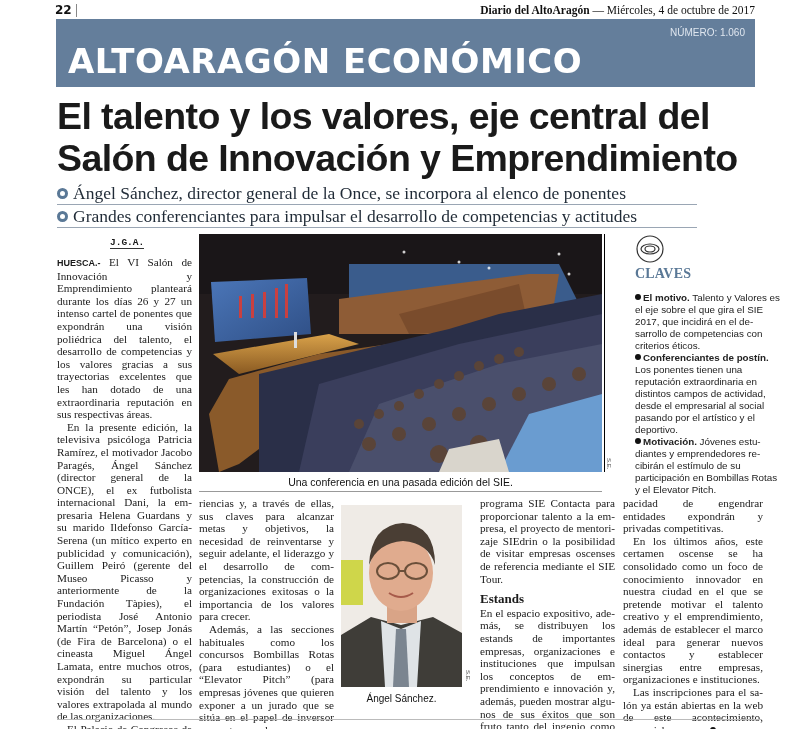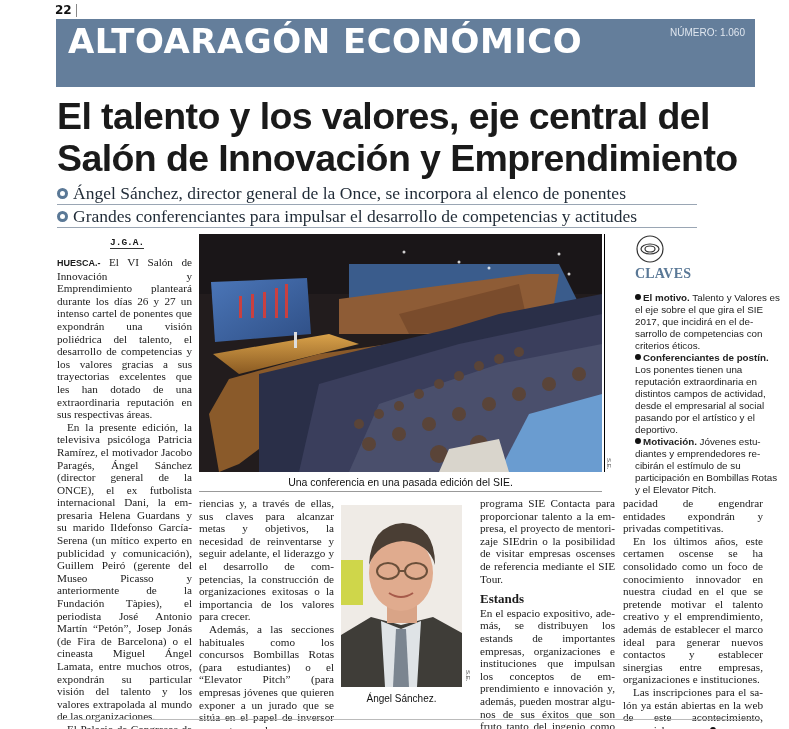--- a/index.html
+++ b/index.html
@@ -5,21 +5,21 @@
   * { box-sizing: border-box; margin: 0; padding: 0; }
   html, body { width: 789px; height: 729px; background: #ffffff; overflow: hidden; }
   body { position: relative; font-family: "Liberation Serif", serif; color: #1a1a1a; }
 
   .topbar { position: absolute; left: 55px; top: 4px; width: 700px; height: 14px; }
   .page-num { position: absolute; left: 0; top: 0; font-family: "DejaVu Sans", sans-serif; font-weight: bold; font-size: 12px; color: #111; padding-right: 4px; border-right: 1px solid #888; line-height: 13px; }
   .masthead-line { position: absolute; right: 0; top: 0; font-size: 11.5px; line-height: 13px; color: #111; }
   .masthead-line b { font-weight: bold; }
 
   .banner { position: absolute; left: 56px; top: 19px; width: 699px; height: 68px; background: #647e9b; }
-  .banner-title { position: absolute; left: 12px; top: 0; font-family: "DejaVu Sans", sans-serif; font-weight: bold; font-size: 34px; color: #ffffff; letter-spacing: 0.5px; line-height: 44px; }
+  .banner-title { position: absolute; left: 12px; top: 20px; font-family: "DejaVu Sans", sans-serif; font-weight: bold; font-size: 34px; color: #ffffff; letter-spacing: 0.5px; line-height: 44px; }
   .banner-number { position: absolute; right: 10px; top: 8px; font-family: "Liberation Sans", sans-serif; font-size: 10px; color: #dfe6ef; }
 
   .headline { position: absolute; left: 57px; top: 95px; width: 720px; font-family: "Liberation Sans", sans-serif; font-weight: bold; font-size: 37.5px; line-height: 42px; color: #1a1a1a; letter-spacing: -0.6px; }
 
   .subheads { position: absolute; left: 57px; top: 183px; width: 640px; }
   .subhead { display: flex; align-items: center; font-family: "Liberation Serif", serif; font-size: 17.5px; line-height: 20px; color: #1f2a36; border-bottom: 1px solid #9aa6b4; padding-bottom: 1px; margin-bottom: 1px; white-space: nowrap; }
   .bullet-ring { display: inline-block; width: 11px; height: 11px; border: 3px solid #5a7896; border-radius: 50%; margin-right: 5px; flex: none; }
 
   .byline { position: absolute; left: 110px; top: 237px; font-family: Liberation Mono, monospace; font-weight: bold; font-size: 9.5px; border-bottom: 1px solid #333; line-height: 11px; }
 
@@ -52,20 +52,21 @@
   .claves-item { margin-bottom: 0; }
   .claves-item b { font-weight: bold; }
   .dot { display: inline-block; width: 6px; height: 6px; border-radius: 50%; background: #111; margin-right: 2px; vertical-align: 1px; }
   .col-divider { position: absolute; left: 604px; top: 234px; width: 1px; height: 238px; background: #000; }
 </style>
 </head>
 <body>
 
 <div class="topbar">
   <span class="page-num">22</span>
+  <span class="masthead-line"><b>Diario del AltoAragón</b><span> — </span><span>Miércoles, 4 de octubre de 2017</span></span>
 </div>
 
 <div class="banner">
   <div class="banner-title">ALTOARAGÓN ECONÓMICO</div>
   <div class="banner-number">NÚMERO: 1.060</div>
 </div>
 
 <h1 class="headline">
   <span>El talento y los valores, eje central del</span><br>
   <span>Salón de Innovación y Emprendimiento</span>

